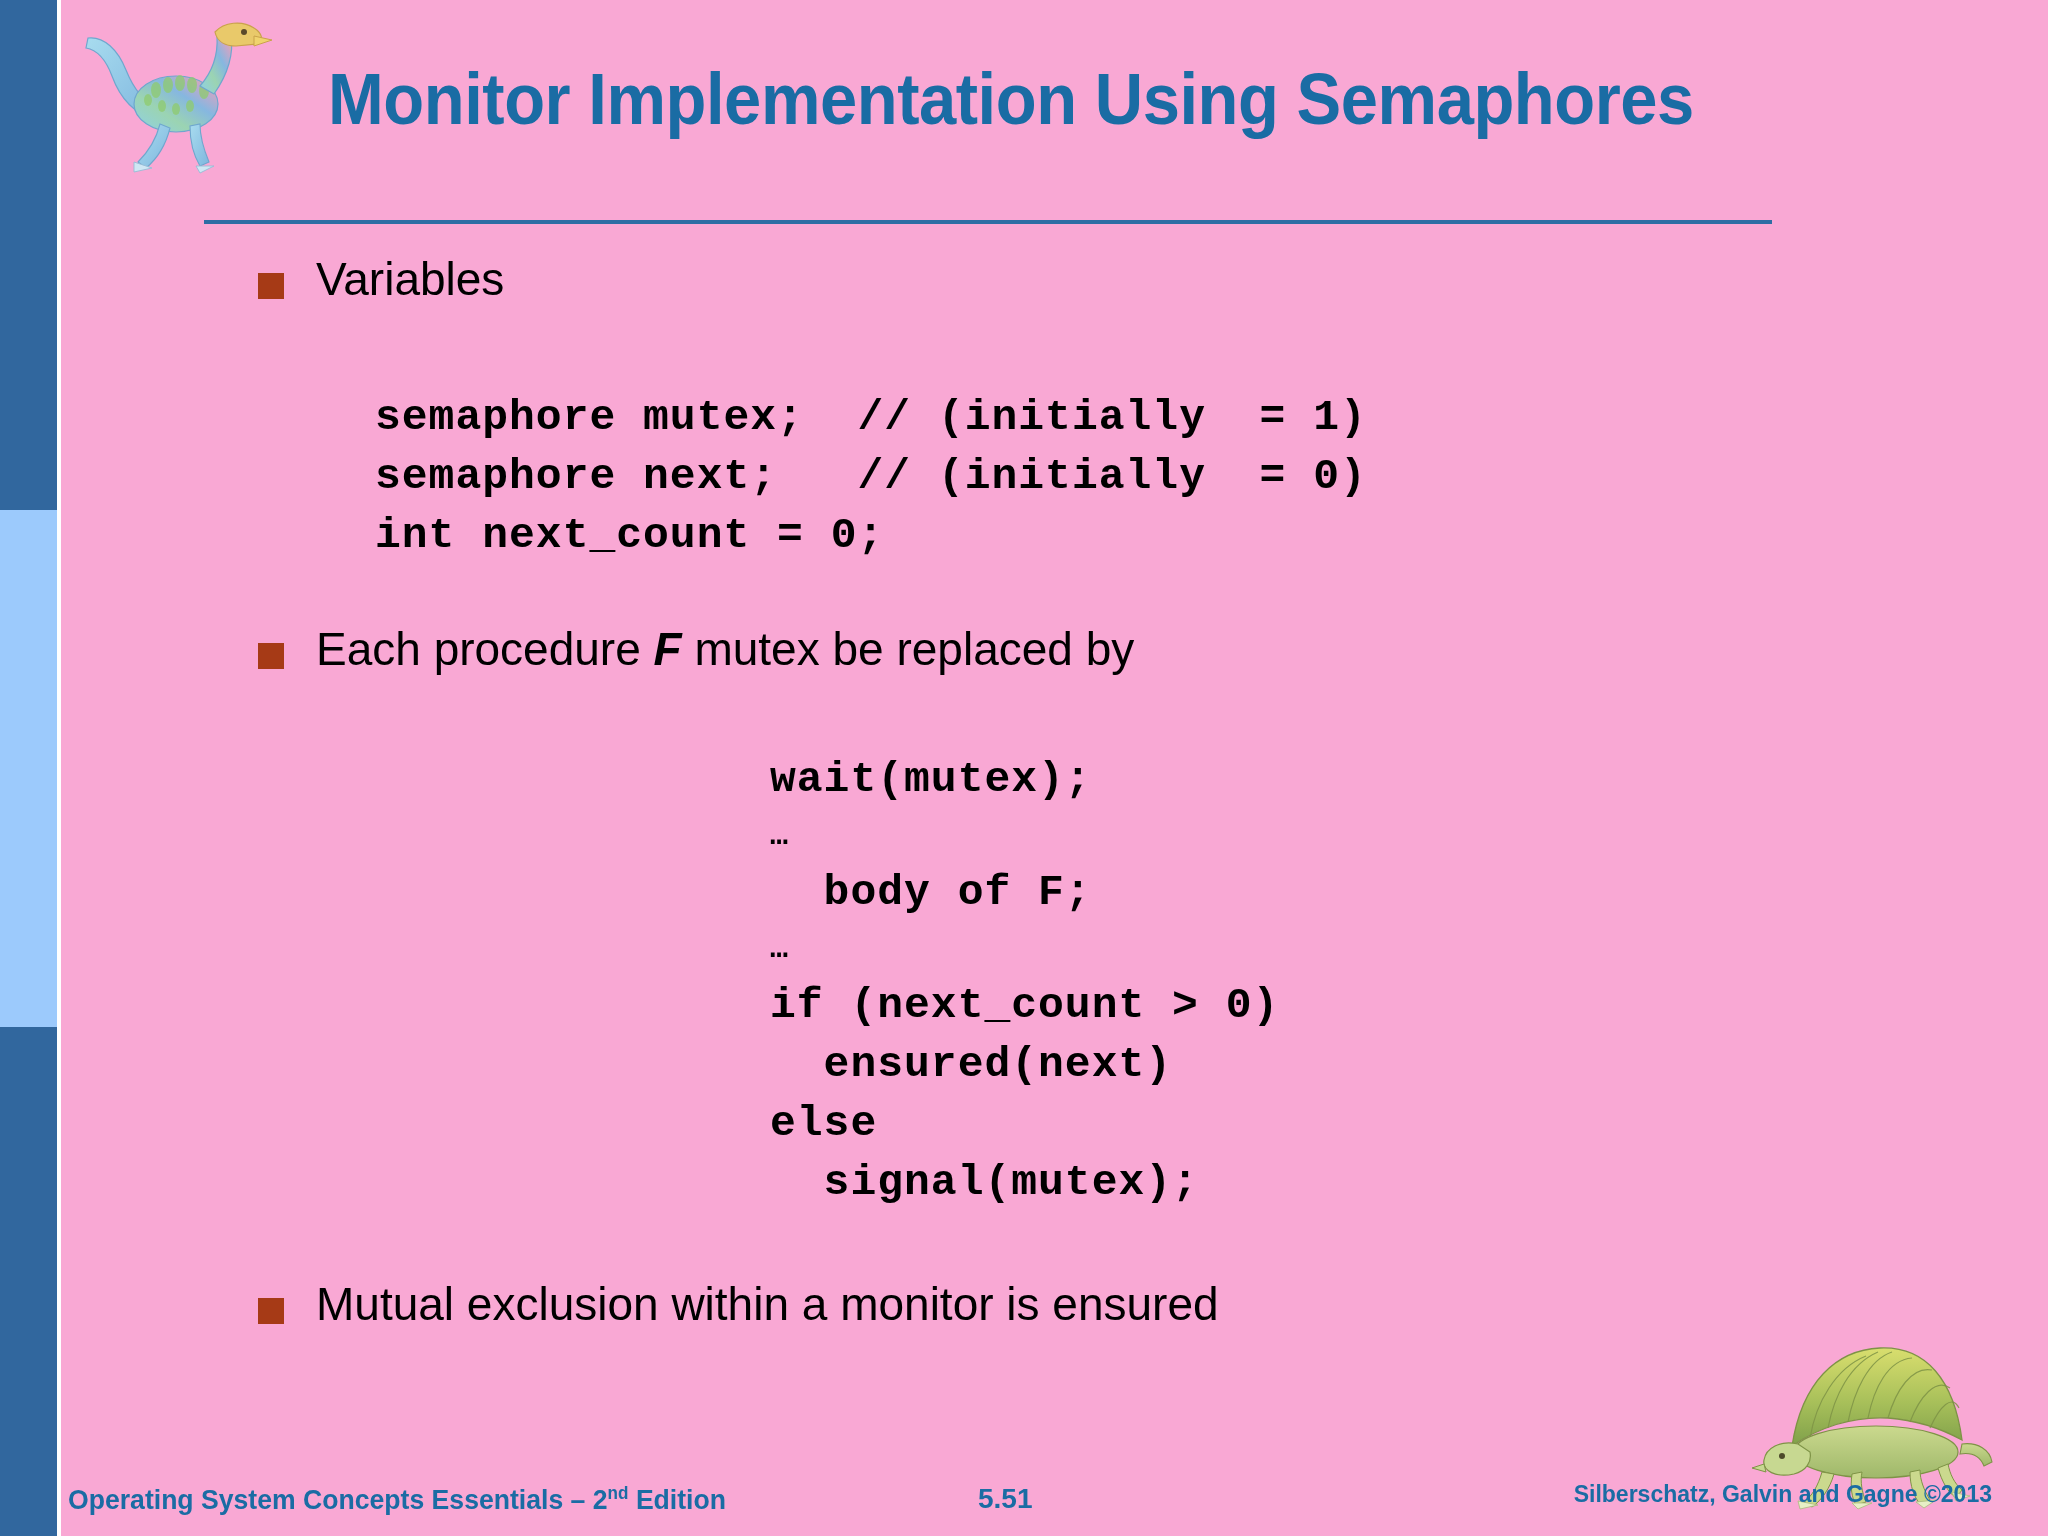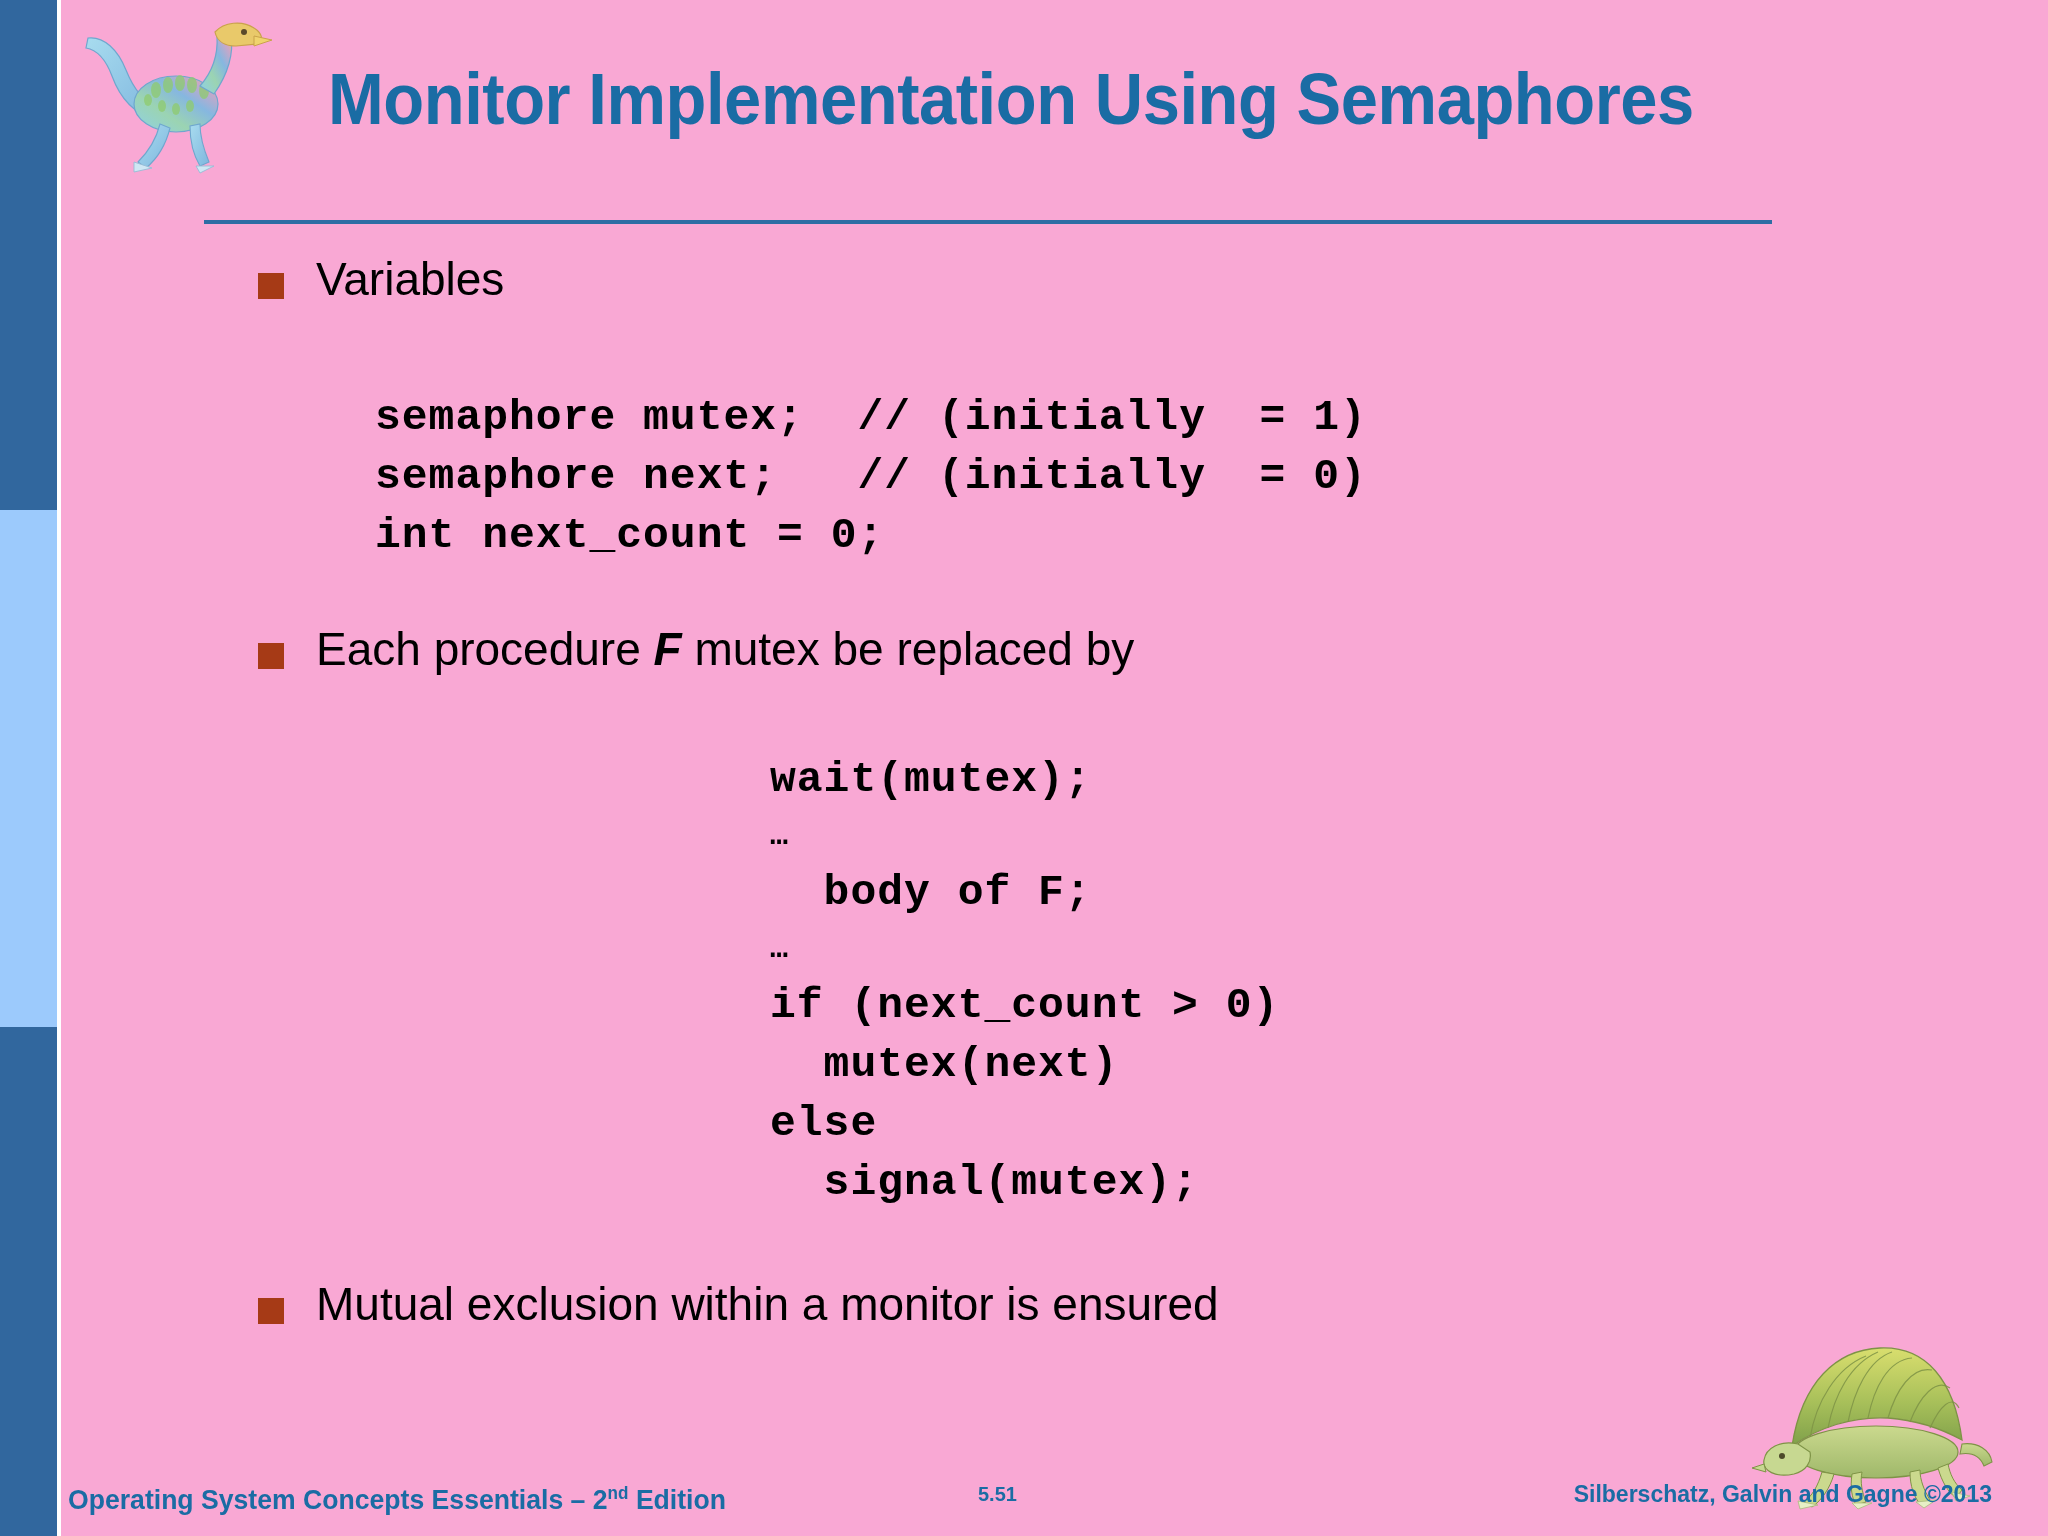--- a/index.html
+++ b/index.html
@@ -152,21 +152,21 @@
     transform-origin: left center;
   }
   .footer-left sup {
     font-size: 18px;
     vertical-align: super;
   }
   .footer-page {
     position: absolute;
     left: 978px;
     top: 1483px;
-    font-size: 20px;
+    font-size: 28px;
     font-weight: bold;
     color: #1A6CA4;
   }
   .footer-right {
     position: absolute;
     right: 56px;
     top: 1481px;
     font-size: 23px;
     font-weight: bold;
     color: #1A6CA4;
@@ -242,21 +242,21 @@
     <div class="code code-vars">semaphore mutex;  // (initially  = 1)
 semaphore next;   // (initially  = 0)
 int next_count = 0;</div>
 
     <div class="bullet-row b2">
       <div class="bullet-sq"></div>
       <div class="bullet-text"><span>Each procedure </span><span class="em">F</span><span> mutex be replaced by</span></div>
     </div>
 
     <div class="code code-proc"><span>wait(mutex);</span><span class="ellip">…</span><span>  body of F;</span><span class="ellip">…</span><span>if (next_count &gt; 0)</span>
-<span>  mutex(next)</span>
+<span>  ensured(next)</span>
 <span>else</span>
 <span>  signal(mutex);</span></div>
 
     <div class="bullet-row b3">
       <div class="bullet-sq"></div>
       <div class="bullet-text">Mutual exclusion within a monitor is ensured</div>
     </div>
   </div>
 
   <svg class="dino-bottom" viewBox="0 0 255 170" xmlns="http://www.w3.org/2000/svg">

